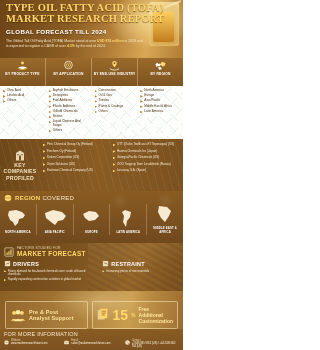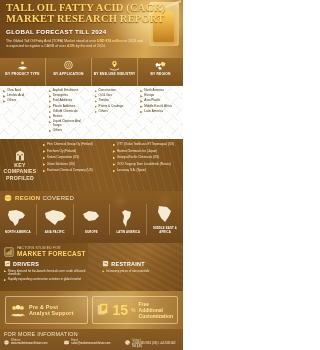--- a/index.html
+++ b/index.html
@@ -100,21 +100,21 @@
   .fx-col.rst{flex:.85;}
   .fx-ttl{display:flex;align-items:center;gap:2px;margin-bottom:2.5px;}
   .fx-ttl svg{display:block;}
   .fx-ttl b{font-size:5.4px;color:#fff;letter-spacing:.3px;font-weight:bold;}
   .fx-li{display:flex;align-items:flex-start;gap:1.5px;margin-bottom:2.2px;}
   .fx-li .bt{width:2.3px;height:2.3px;background:#ffd76a;margin-top:.7px;flex:none;
     clip-path:polygon(0 0,100% 50%,0 100%);}
   .fx-li span{font-size:2.9px;line-height:3.3px;color:#f4e8d2;}
 
   
-  .of{position:relative;height:38px;display:flex;align-items:center;gap:4px;padding:0 5px;
+  .of{position:relative;height:38px;display:flex;align-items:flex-end;gap:4px;padding:0 5px;
     background:
       radial-gradient(ellipse 70px 30px at 100px 10px,rgba(255,230,170,.35),transparent 70%),
       linear-gradient(100deg,#8c5f25 0%,#a97c38 45%,#c69a4c 70%,#9a6b2c 100%);}
   .ofbox{flex:1;height:26px;border:.8px solid rgba(255,235,190,.55);border-radius:2px;
     display:flex;align-items:center;gap:3px;padding:0 4px;background:rgba(255,225,160,.06);}
   .of-icon{flex:none;}
   .of-txt{font-size:5.4px;line-height:6.4px;color:#ffe49a;font-weight:bold;letter-spacing:.2px;}
   .of-num{font-size:14px;font-weight:bold;color:#ffd76a;line-height:14px;}
   .of-pct{font-size:5px;font-weight:bold;color:#ffd76a;}
   .of-sub{font-size:5px;line-height:6px;color:#ffe49a;font-weight:bold;}
@@ -132,21 +132,21 @@
 </style>
 </head>
 <body>
 
 <div class="page">
 
   <div class="header">
     <div class="hdr-straw"></div>
     <div class="hdr-glass"></div>
     <div class="hdr-wrap">
-      <div class="title">TALL OIL FATTY ACID (CAGR) MARKET RESEARCH REPORT</div>
+      <div class="title">TYPE OIL FATTY ACID (TOFA) MARKET RESEARCH REPORT</div>
       <div class="subtitle">GLOBAL FORECAST TILL 2024</div>
       <div class="hdr-desc"><span>The Global Tall Oil Fatty Acid (TOFA) Market stood at over </span><b>USD 874 million</b><span> in 2018 and is expected to register a CAGR of over </span><b>4.3%</b><span> by the end of 2024.</span></div>
     </div>
   </div>
 
   <div class="segbar">
     <div class="segcell">
       <svg class="segicon" viewBox="0 0 24 24">
         <circle cx="12" cy="6.5" r="3.2" fill="#ffd76a"></circle>
         <path d="M3 16 q9 -4 18 0 q-2 4 -9 4 t-9 -4z" fill="#fff"></path>

